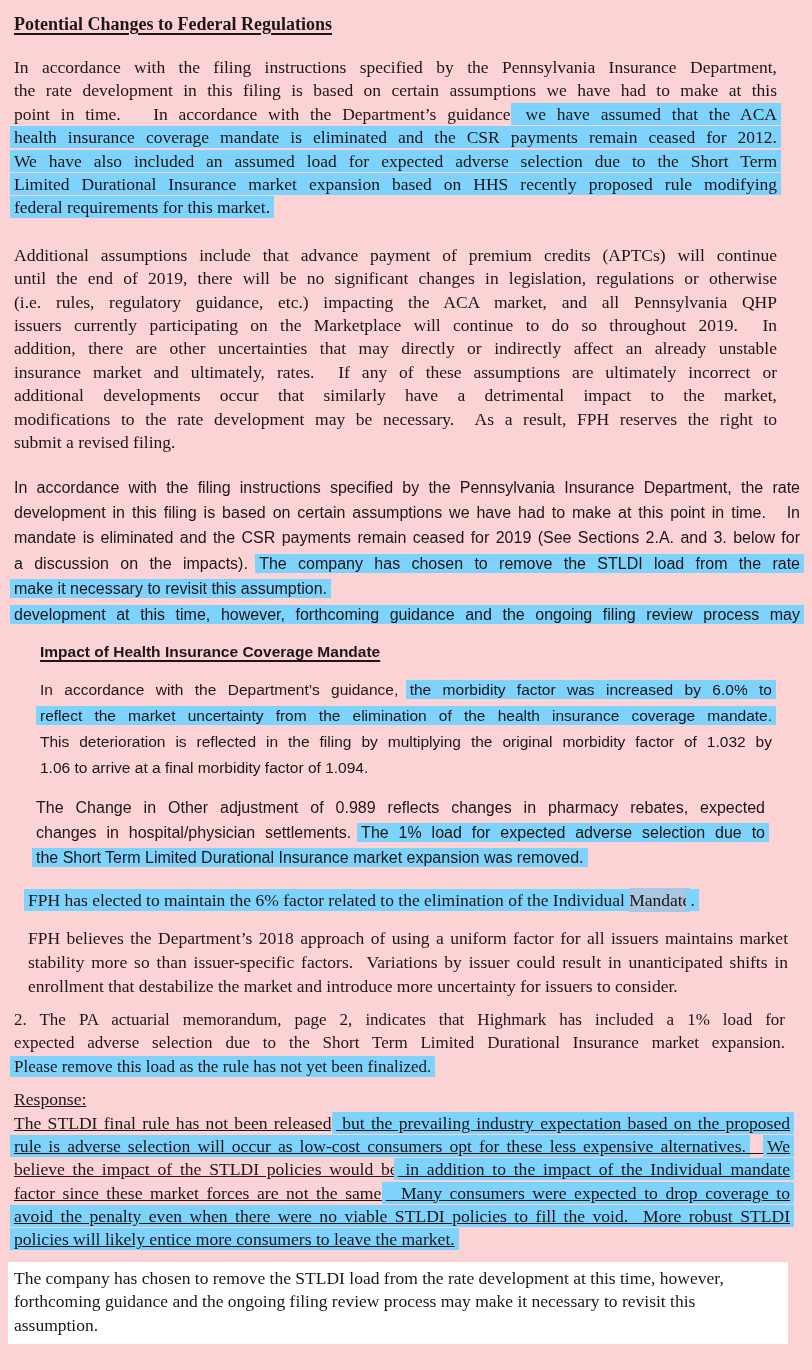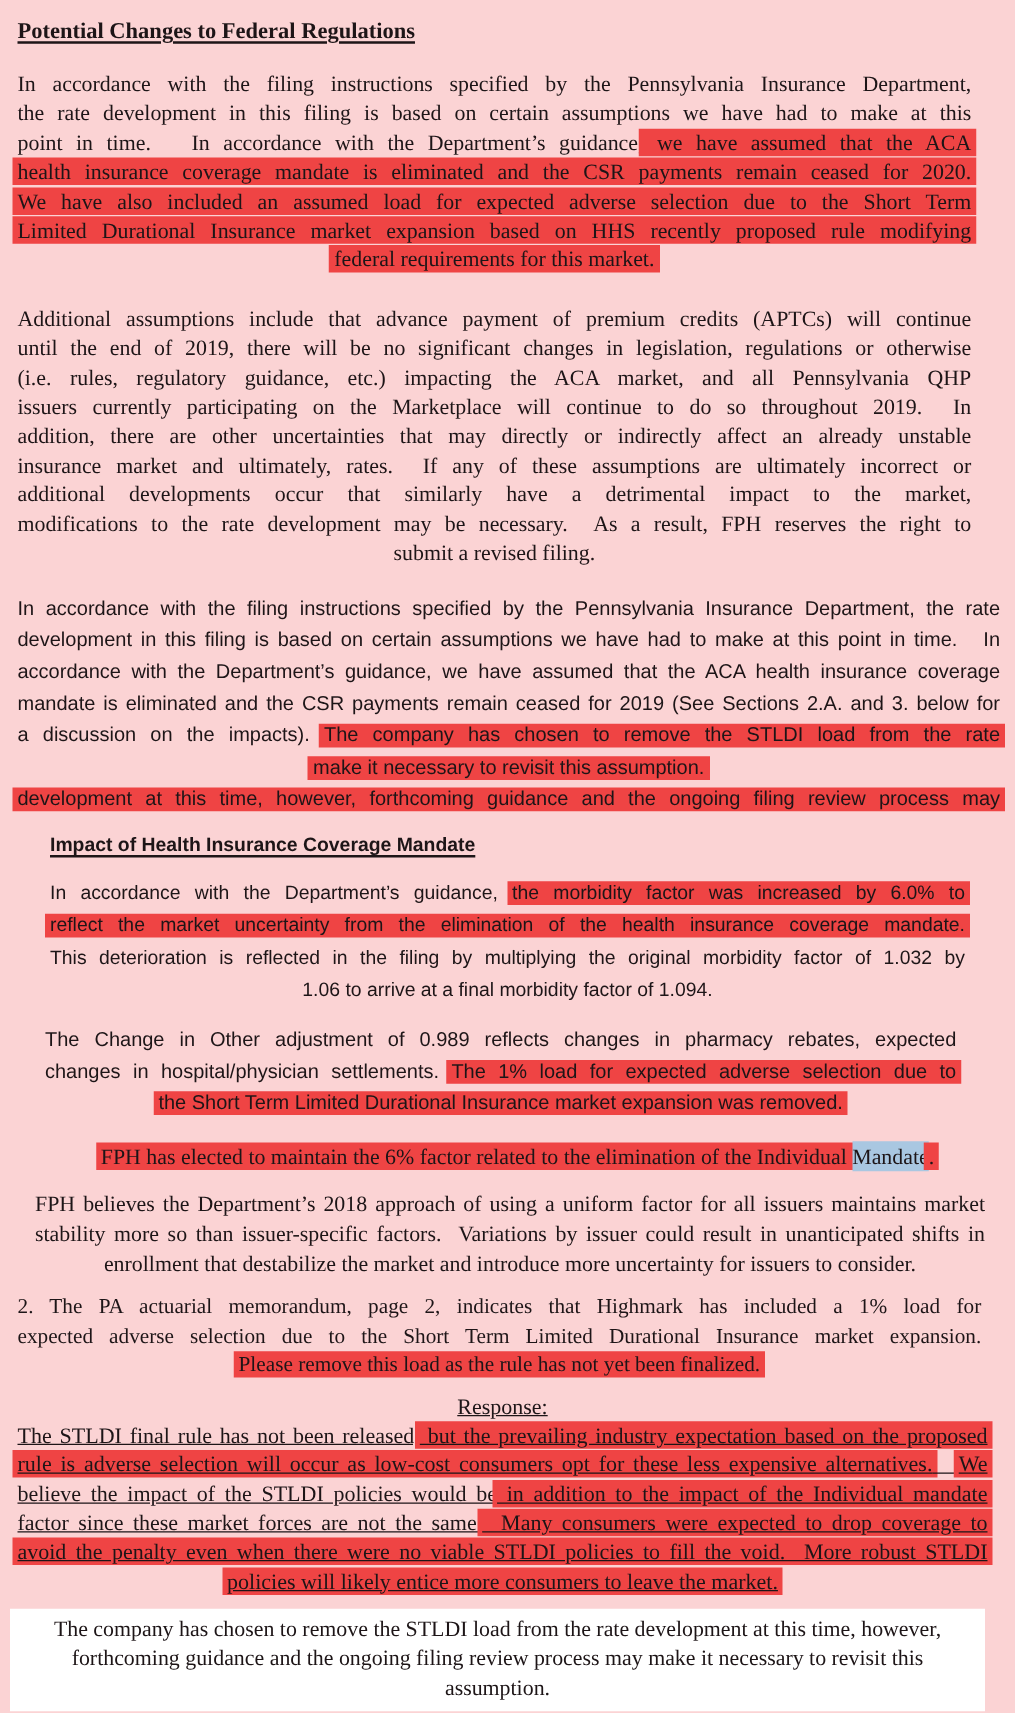--- a/index.html
+++ b/index.html
@@ -4,24 +4,24 @@
 <style>
   html,body{margin:0;padding:0;}
   body{
     width:812px;height:1370px;overflow:hidden;box-sizing:border-box;
     background:#fbd3d4;color:#1d1517;
     padding:12px 12px 0 14px;
   }
   .serif{font-family:"Liberation Serif","DejaVu Serif",serif;}
   .sans{font-family:"Liberation Sans","DejaVu Sans",sans-serif;}
   .block{position:relative;}
-  .line{white-space:normal;text-align:center;}
+  .line{white-space:normal;}
   .just{text-align:justify;text-align-last:justify;}
   .seg{}
-  .hl{background:#ef4444;padding:1px 4px;margin:0 -4px;}
+  .hl{background:#7dd3fc;padding:1px 4px;margin:0 -4px;}
   .sel{background:#a9c7e1;padding:2px 0;}
   .hd{font-weight:bold;text-decoration:underline;text-decoration-thickness:2px;text-underline-offset:3px;}
 
   
   .b-h1{font-size:18px;line-height:24px;}
   .b-p1{margin:20px 23px 0 0;font-size:17.5px;line-height:23.4px;}
   .b-p2{margin:24px 23px 0 0;font-size:17.5px;line-height:23.4px;}
   .b-p3{margin:20px 0 0 0;font-size:16px;line-height:25.4px;}
   .b-h2{margin:14px 0 0 26px;font-size:15.5px;line-height:22px;}
   .b-p4{margin:14px 28px 0 26px;font-size:15.5px;line-height:26px;}
@@ -35,40 +35,39 @@
 </style>
 </head>
 <body>
 
 <div id="doc">
     <div class="block b-h1 serif"><span class="hd">Potential Changes to Federal Regulations</span></div>
     <div class="block b-p1 serif">
       <div class="line just"><span class="seg plain">In accordance with the filing instructions specified by the Pennsylvania Insurance Department,</span></div>
       <div class="line just"><span class="seg plain">the rate development in this filing is based on certain assumptions we have had to make at this</span></div>
       <div class="line just"><span class="seg plain">point in time.&nbsp;&nbsp; In accordance with the Department’s guidance,</span><span class="seg hl"> we have assumed that the ACA</span></div>
-      <div class="line just"><span class="seg hl">health insurance coverage mandate is eliminated and the CSR payments remain ceased for 2020.</span></div>
+      <div class="line just"><span class="seg hl">health insurance coverage mandate is eliminated and the CSR payments remain ceased for 2012.</span></div>
       <div class="line just"><span class="seg hl">We have also included an assumed load for expected adverse selection due to the Short Term</span></div>
       <div class="line just"><span class="seg hl">Limited Durational Insurance market expansion based on HHS recently proposed rule modifying</span></div>
       <div class="line"><span class="seg hl">federal requirements for this market.</span></div>
     </div>
     <div class="block b-p2 serif">
       <div class="line just"><span class="seg plain">Additional assumptions include that advance payment of premium credits (APTCs) will continue</span></div>
       <div class="line just"><span class="seg plain">until the end of 2019, there will be no significant changes in legislation, regulations or otherwise</span></div>
       <div class="line just"><span class="seg plain">(i.e. rules, regulatory guidance, etc.) impacting the ACA market, and all Pennsylvania QHP</span></div>
       <div class="line just"><span class="seg plain">issuers currently participating on the Marketplace will continue to do so throughout 2019.&nbsp; In</span></div>
       <div class="line just"><span class="seg plain">addition, there are other uncertainties that may directly or indirectly affect an already unstable</span></div>
       <div class="line just"><span class="seg plain">insurance market and ultimately, rates.&nbsp; If any of these assumptions are ultimately incorrect or</span></div>
       <div class="line just"><span class="seg plain">additional developments occur that similarly have a detrimental impact to the market,</span></div>
       <div class="line just"><span class="seg plain">modifications to the rate development may be necessary.&nbsp; As a result, FPH reserves the right to</span></div>
       <div class="line"><span class="seg plain">submit a revised filing.</span></div>
     </div>
     <div class="block b-p3 sans">
       <div class="line just"><span class="seg plain">In accordance with the filing instructions specified by the Pennsylvania Insurance Department, the rate</span></div>
       <div class="line just"><span class="seg plain">development in this filing is based on certain assumptions we have had to make at this point in time.&nbsp;&nbsp; In</span></div>
-      <div class="line just"><span class="seg plain">accordance with the Department’s guidance, we have assumed that the ACA health insurance coverage</span></div>
       <div class="line just"><span class="seg plain">mandate is eliminated and the CSR payments remain ceased for 2019 (See Sections 2.A. and 3. below for</span></div>
       <div class="line just"><span class="seg plain">a discussion on the impacts). </span><span class="seg hl">The company has chosen to remove the STLDI load from the rate</span></div>
       <div class="line"><span class="seg hl">make it necessary to revisit this assumption.</span></div>
       <div class="line just"><span class="seg hl">development at this time, however, forthcoming guidance and the ongoing filing review process may</span></div>
     </div>
     <div class="block b-h2 sans"><span class="hd">Impact of Health Insurance Coverage Mandate</span></div>
     <div class="block b-p4 sans">
       <div class="line just"><span class="seg plain">In accordance with the Department’s guidance, </span><span class="seg hl">the morbidity factor was increased by 6.0% to</span></div>
       <div class="line just"><span class="seg hl">reflect the market uncertainty from the elimination of the health insurance coverage mandate.</span></div>
       <div class="line just"><span class="seg plain">This deterioration is reflected in the filing by multiplying the original morbidity factor of 1.032 by</span></div>

